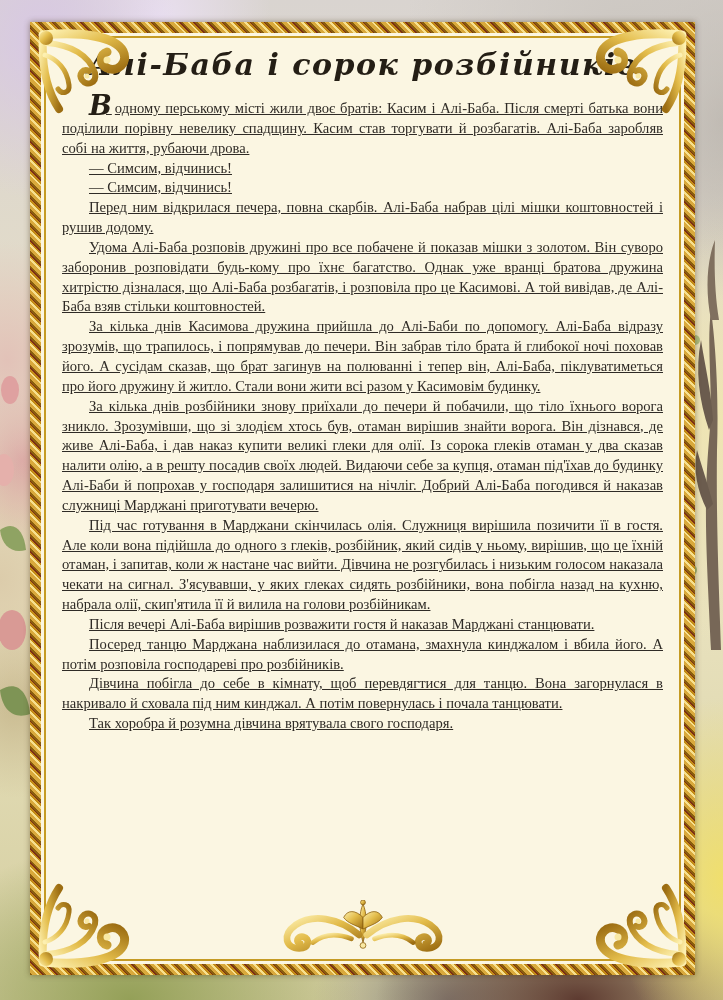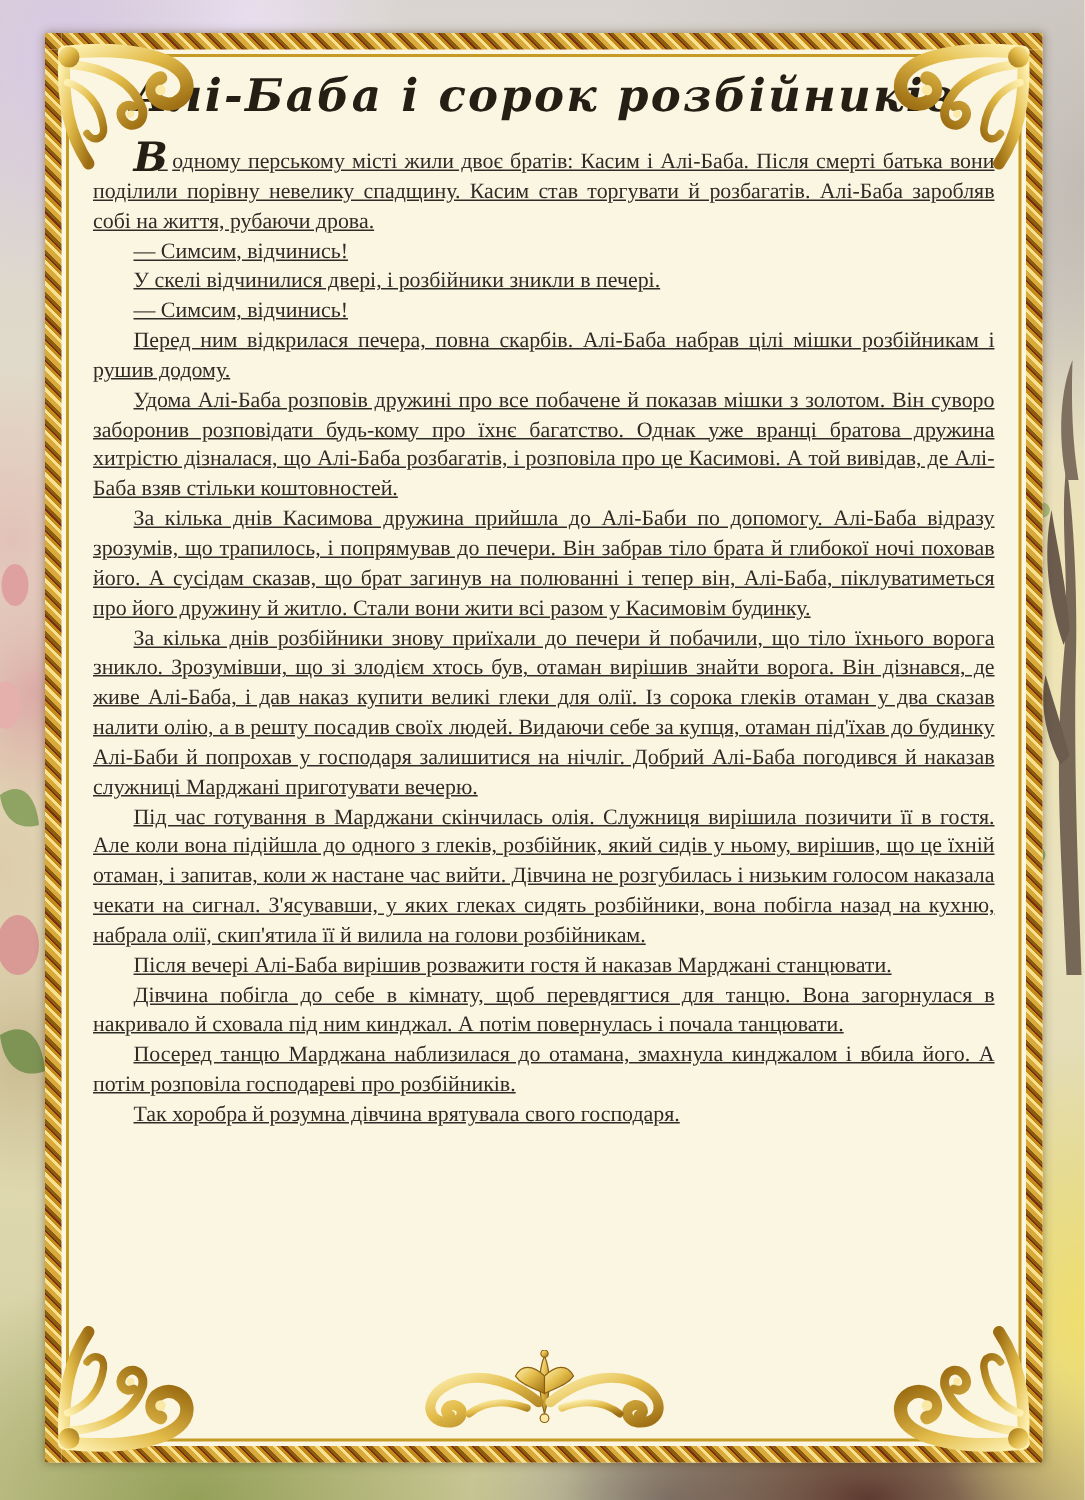--- a/index.html
+++ b/index.html
@@ -179,30 +179,29 @@
     <circle cx="9" cy="9" r="7" fill="url(#gold)"></circle>
     <circle cx="70" cy="31" r="3.5" fill="#f9e9a4"></circle>
     <circle cx="50" cy="47" r="2.5" fill="#f9e9a4"></circle>
   </svg>
 
   <h1 class="title">Алі-Баба і сорок розбійників</h1>
 
   <div class="content">
     <p><span class="dropcap">В</span><span>одному перському місті жили двоє братів: Касим і Алі-Баба. Після смерті батька вони поділили порівну невелику спадщину. Касим став торгувати й розбагатів. Алі-Баба заробляв собі на життя, рубаючи дрова.</span></p>
     <p>— Симсим, відчинись!</p>
-    <p>У скелі відчинилися двері, і розбійники зникли в печері.</p>
     <p>— Симсим, відчинись!</p>
-    <p>Перед ним відкрилася печера, повна скарбів. Алі-Баба набрав цілі мішки розбійникам і рушив додому.</p>
+    <p>Перед ним відкрилася печера, повна скарбів. Алі-Баба набрав цілі мішки коштовностей і рушив додому.</p>
     <p>Удома Алі-Баба розповів дружині про все побачене й показав мішки з золотом. Він суворо заборонив розповідати будь-кому про їхнє багатство. Однак уже вранці братова дружина хитрістю дізналася, що Алі-Баба розбагатів, і розповіла про це Касимові. А той вивідав, де Алі-Баба взяв стільки коштовностей.</p>
     <p>За кілька днів Касимова дружина прийшла до Алі-Баби по допомогу. Алі-Баба відразу зрозумів, що трапилось, і попрямував до печери. Він забрав тіло брата й глибокої ночі поховав його. А сусідам сказав, що брат загинув на полюванні і тепер він, Алі-Баба, піклуватиметься про його дружину й житло. Стали вони жити всі разом у Касимовім будинку.</p>
     <p>За кілька днів розбійники знову приїхали до печери й побачили, що тіло їхнього ворога зникло. Зрозумівши, що зі злодієм хтось був, отаман вирішив знайти ворога. Він дізнався, де живе Алі-Баба, і дав наказ купити великі глеки для олії. Із сорока глеків отаман у два сказав налити олію, а в решту посадив своїх людей. Видаючи себе за купця, отаман під'їхав до будинку Алі-Баби й попрохав у господаря залишитися на нічліг. Добрий Алі-Баба погодився й наказав служниці Марджані приготувати вечерю.</p>
     <p>Під час готування в Марджани скінчилась олія. Служниця вирішила позичити її в гостя. Але коли вона підійшла до одного з глеків, розбійник, який сидів у ньому, вирішив, що це їхній отаман, і запитав, коли ж настане час вийти. Дівчина не розгубилась і низьким голосом наказала чекати на сигнал. З'ясувавши, у яких глеках сидять розбійники, вона побігла назад на кухню, набрала олії, скип'ятила її й вилила на голови розбійникам.</p>
     <p>Після вечері Алі-Баба вирішив розважити гостя й наказав Марджані станцювати.</p>
+    <p>Посеред танцю Марджана наблизилася до отамана, змахнула кинджалом і вбила його. А потім розповіла господареві про розбійників.</p>
     <p>Дівчина побігла до себе в кімнату, щоб перевдягтися для танцю. Вона загорнулася в накривало й сховала під ним кинджал. А потім повернулась і почала танцювати.</p>
-    <p>Посеред танцю Марджана наблизилася до отамана, змахнула кинджалом і вбила його. А потім розповіла господареві про розбійників.</p>
     <p>Так хоробра й розумна дівчина врятувала свого господаря.</p>
   </div>
 
   <svg class="bottom-ornament" viewBox="0 0 200 60">
     <g fill="url(#gold)" stroke="#8a5e0e" stroke-width=".8">
       <path d="M100 4 C96 14 95 26 100 44 C105 26 104 14 100 4 Z"></path>
       <path d="M100 18 C92 10 84 10 80 18 C84 24 92 26 100 30 Z"></path>
       <path d="M100 18 C108 10 116 10 120 18 C116 24 108 26 100 30 Z"></path>
       <circle cx="100" cy="2.5" r="2.5"></circle>
     </g>

